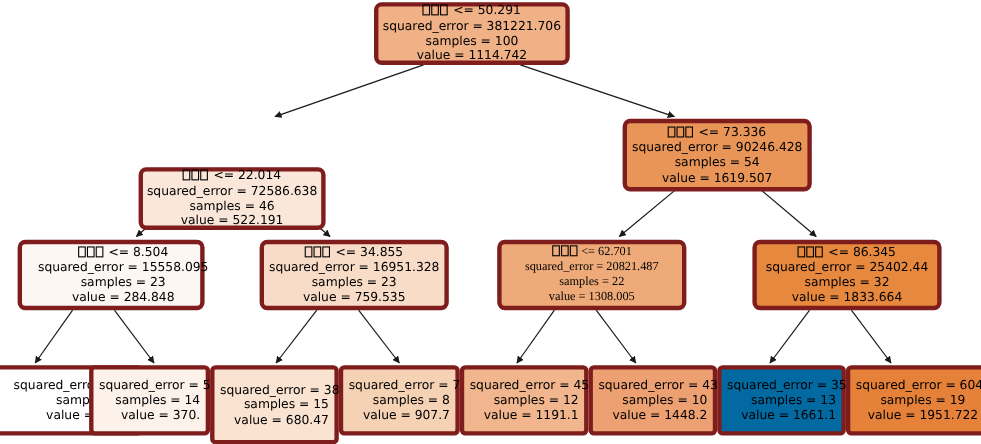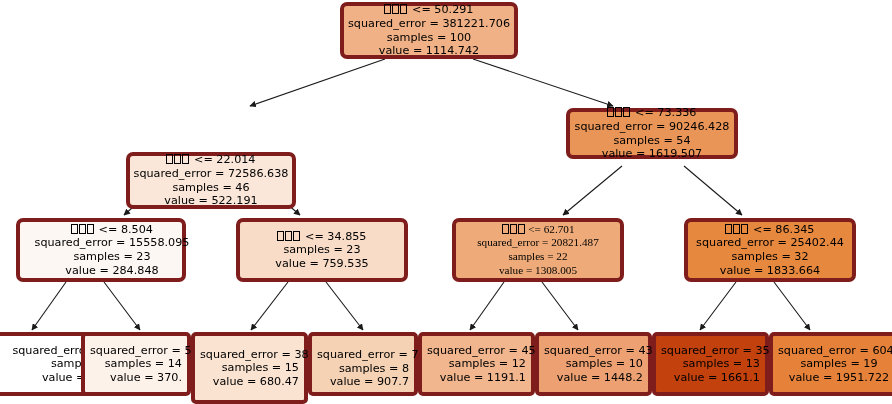--- a/index.html
+++ b/index.html
@@ -104,34 +104,35 @@
         <span class="line">squared_error = 381221.706</span>
         <span class="line">samples = 100</span>
         <span class="line">value = 1114.742</span>
       </div>
       <div class="node" style="left: 126px; top: 108px; width: 170px; height: 57px; background: rgb(250, 231, 217); margin-top: 44px;">
         <span class="line"><span class="tofu"><i></i><i></i><i></i></span> &lt;= 22.014</span>
         <span class="line">squared_error = 72586.638</span>
         <span class="line">samples = 46</span>
         <span class="line">value = 522.191</span>
       </div>
-      <div class="node" style="left: 566px; top: 108px; width: 172px; height: 51px; background: rgb(233, 149, 88);">
+      <div class="node" style="left: 566px; top: 108px; width: 172px; height: 66px; background: rgb(233, 149, 88);">
         <span class="line"><span class="tofu"><i></i><i></i><i></i></span> &lt;= 73.336</span>
         <span class="line">squared_error = 90246.428</span>
         <span class="line">samples = 54</span>
         <span class="line">value = 1619.507</span>
       </div>
       <div class="node" style="left: 16px; top: 218px; width: 170px; height: 64px; background: rgb(253, 247, 243); padding-left: 28px;">
         <span class="line"><span class="tofu"><i></i><i></i><i></i></span> &lt;= 8.504</span>
         <span class="line">squared_error = 15558.095</span>
         <span class="line">samples = 23</span>
         <span class="line">value = 284.848</span>
       </div>
       <div class="node" style="left: 236px; top: 218px; width: 172px; height: 64px; background: rgb(248, 220, 199);">
         <span class="line"><span class="tofu"><i></i><i></i><i></i></span> &lt;= 34.855</span>
+        <span class="line">squared_error = 16951.328</span>
         <span class="line">samples = 23</span>
         <span class="line">value = 759.535</span>
       </div>
       <div class="node" style="left: 452px; top: 218px; width: 172px; height: 64px; background: rgb(238, 171, 121); font-family: Liberation Serif, serif;">
         <span class="line"><span class="tofu"><i></i><i></i><i></i></span> &lt;= 62.701</span>
         <span class="line">squared_error = 20821.487</span>
         <span class="line">samples = 22</span>
         <span class="line">value = 1308.005</span>
       </div>
       <div class="node" style="left: 684px; top: 218px; width: 172px; height: 64px; background: rgb(231, 136, 63);">
@@ -148,36 +149,36 @@
       <div class="node leaf" style="left: 81px; top: 332px; width: 110px; height: 64px; background: rgb(253, 242, 234);">
         <span class="line">squared_error = 54</span>
         <span class="line">samples = 14</span>
         <span class="line">value = 370.</span>
       </div>
       <div class="node leaf" style="left: 191px; top: 332px; width: 117px; height: 72px; background: rgb(250, 227, 209);">
         <span class="line">squared_error = 38</span>
         <span class="line">samples = 15</span>
         <span class="line">value = 680.47</span>
       </div>
-      <div class="node leaf" style="left: 308px; top: 332px; width: 110px; height: 64px; background: rgb(246, 210, 181); justify-content: flex-end;">
+      <div class="node leaf" style="left: 308px; top: 332px; width: 110px; height: 64px; background: rgb(246, 210, 181);">
         <span class="line">squared_error = 7</span>
         <span class="line">samples = 8</span>
         <span class="line">value = 907.7</span>
       </div>
       <div class="node leaf" style="left: 418px; top: 332px; width: 117px; height: 64px; background: rgb(241, 182, 141);">
         <span class="line">squared_error = 45</span>
         <span class="line">samples = 12</span>
         <span class="line">value = 1191.1</span>
       </div>
       <div class="node leaf" style="left: 535px; top: 332px; width: 117px; height: 64px; background: rgb(237, 161, 114);">
         <span class="line">squared_error = 43</span>
         <span class="line">samples = 10</span>
         <span class="line">value = 1448.2</span>
       </div>
-      <div class="node leaf" style="left: 652px; top: 332px; width: 117px; height: 64px; background: #c2410c;">
+      <div class="node leaf" style="left: 652px; top: 332px; width: 117px; height: 64px; background: #0369a1;">
         <span class="line">squared_error = 35</span>
         <span class="line">samples = 13</span>
         <span class="line">value = 1661.1</span>
       </div>
       <div class="node leaf last" style="left: 769px; top: 332px; width: 140px; height: 64px; background: rgb(229, 129, 57);">
         <span class="line">squared_error = 6046.054</span>
         <span class="line">samples = 19</span>
         <span class="line">value = 1951.722</span>
       </div>
     </div>

